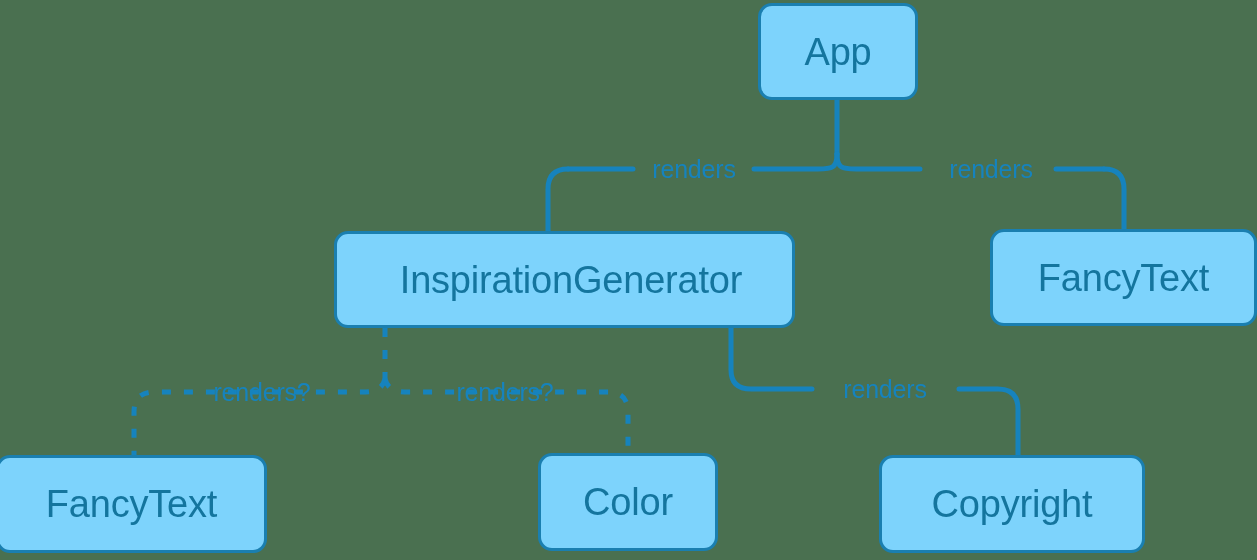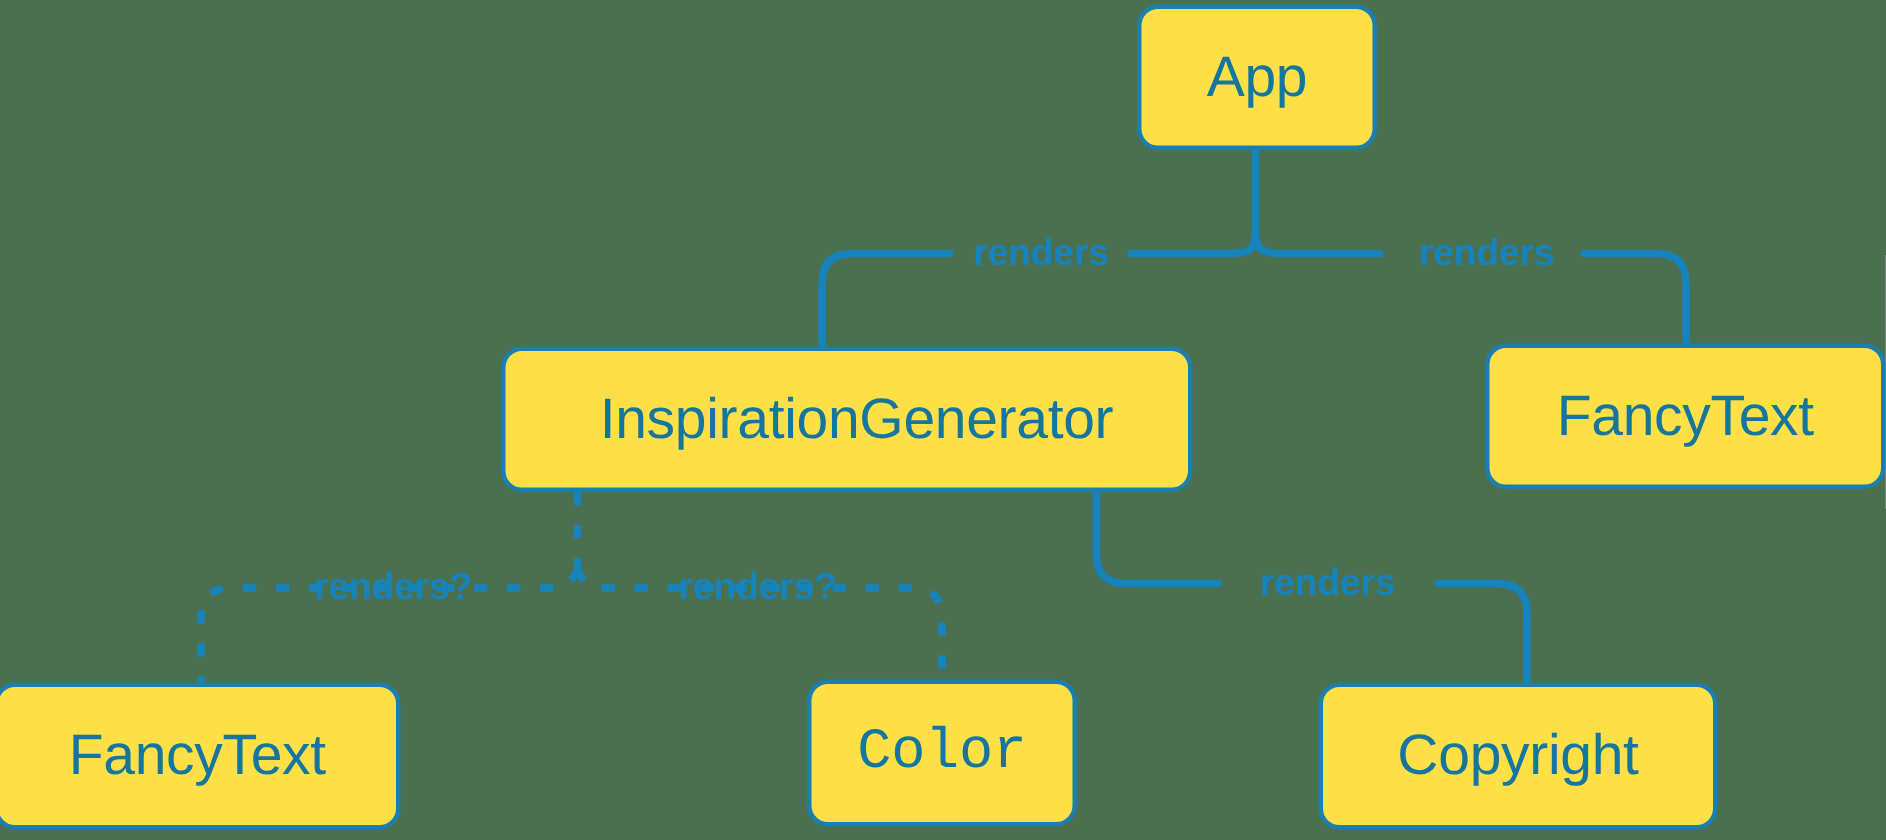--- a/index.html
+++ b/index.html
@@ -22,42 +22,42 @@
     position: absolute;
     left: 0;
     top: 0;
     width: 1257px;
     height: 560px;
     display: block;
   }
   .node-box {
     position: absolute;
     box-sizing: border-box;
-    background: #fde047;
+    background: #7dd3fc;
     border: 3px solid #1a7fb0;
     border-radius: 14px;
     display: flex;
     align-items: center;
     justify-content: center;
     color: #14759e;
     font-family: "Liberation Sans", sans-serif;
     font-weight: 400;
     letter-spacing: -0.2px;
     white-space: nowrap;
   }
   .node-label {
     color: #14759e;
     line-height: 1;
   }
   .edge-label {
     position: absolute;
     color: #1683bd;
     font-family: "Liberation Sans", sans-serif;
     font-size: 25px;
-    font-weight: 700;
+    font-weight: 400;
     letter-spacing: -0.2px;
     white-space: nowrap;
     transform: translate(-50%, -50%);
     pointer-events: none;
   }
 </style>
 </head>
 <body>
 
 <div id="diagram-root">
@@ -107,21 +107,21 @@
   </div>
 
   <div class="node-box" style="left:990px; top:229px; width:267px; height:97px; font-size:38px;">
     <span class="node-label">FancyText</span>
   </div>
 
   <div class="node-box" style="left:-4px; top:455px; width:271px; height:98px; font-size:38px;">
     <span class="node-label">FancyText</span>
   </div>
 
-  <div class="node-box" style="left:538px; top:453px; width:180px; height:98px; font-size:38px;font-family:Liberation Mono, monospace;">
+  <div class="node-box" style="left:538px; top:453px; width:180px; height:98px; font-size:38px;">
     <span class="node-label">Color</span>
   </div>
 
   <div class="node-box" style="left:879px; top:455px; width:266px; height:98px; font-size:38px;">
     <span class="node-label">Copyright</span>
   </div>
 
   <div class="edge-label" style="left:694px; top:169px;">renders</div>
 
   <div class="edge-label" style="left:991px; top:169px;">renders</div>

